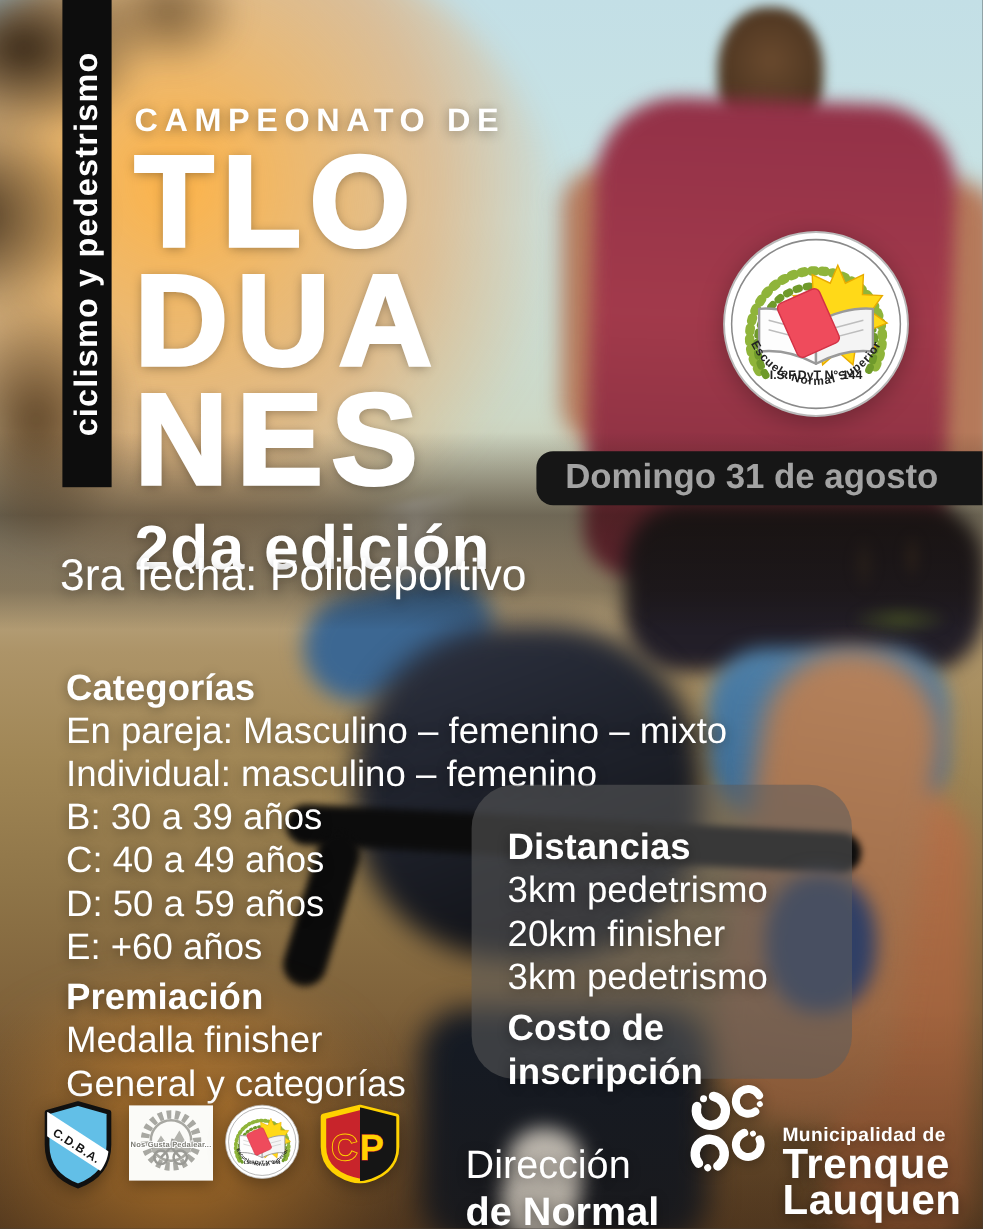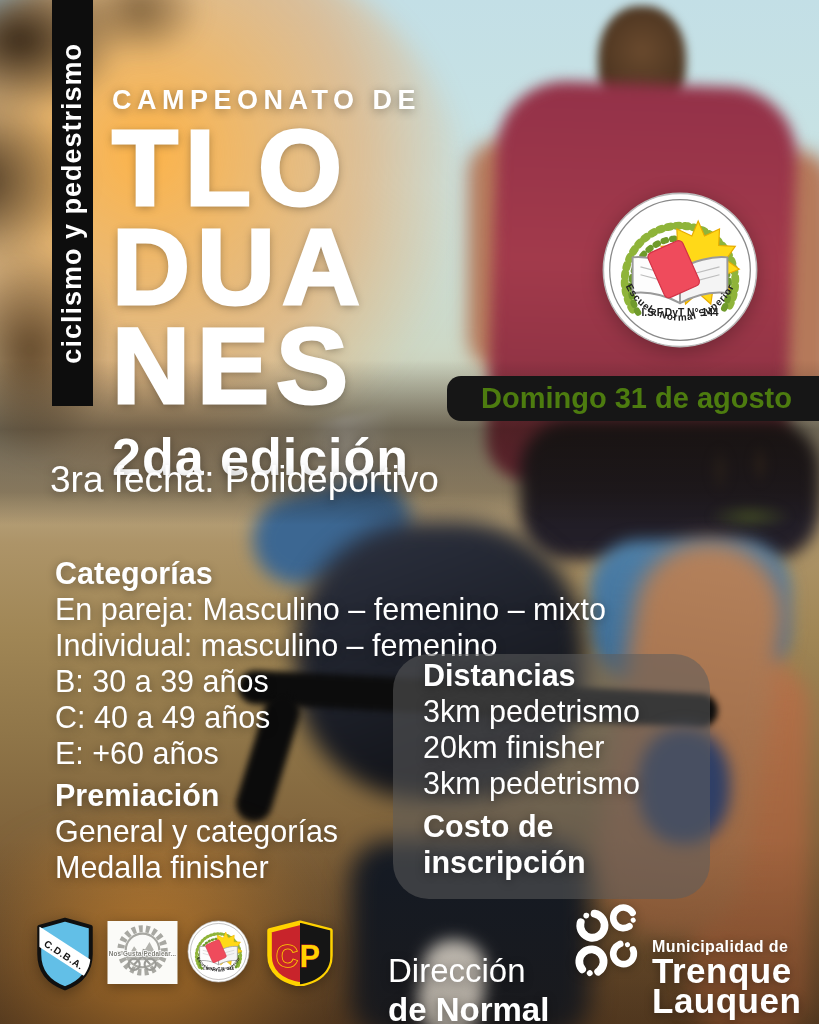--- a/index.html
+++ b/index.html
@@ -64,27 +64,27 @@
     background:linear-gradient(180deg,rgba(40,25,10,0),rgba(40,25,10,.28));}
   
   .wtxt{color:#fff;text-shadow:0 2px 10px rgba(0,0,0,.38);margin-top:35px;}
   .side-bar{left:52px;top:0;width:41px;height:406px;background:#0d0d0d;display:flex;align-items:center;justify-content:center;}
   .side-bar span{writing-mode:vertical-rl;transform:rotate(180deg);color:#fff;font-weight:bold;font-size:27px;letter-spacing:1px;white-space:nowrap;}
   .title{left:112px;top:50px;}
   .kicker{font-size:27px;font-weight:bold;letter-spacing:5.5px;}
   .bigline{font-size:108px;line-height:95px;font-weight:bold;letter-spacing:7px;-webkit-text-stroke:3px #fff;margin-top:4px;}
   .edition{font-size:52px;font-weight:bold;letter-spacing:1px;margin-top:14px;}
   .date-badge{left:447px;top:376px;right:0;height:45px;background:#161616;border-radius:14px 0 0 14px;
-    display:flex;align-items:center;padding-left:34px;color:#4d7c0f;font-size:29px;font-weight:bold;}
+    display:flex;align-items:center;padding-left:24px;color:#a3a3a3;font-size:29px;font-weight:bold;}
   .round{left:50px;top:424px;font-size:37px;font-weight:normal;}
   .info{left:55px;top:520px;font-size:30.5px;line-height:36px;}
   .info .h{font-weight:bold;}
   .info .h2{font-weight:bold;margin-top:6px;}
   .panel{left:393px;top:619px;width:317px;height:245px;border-radius:36px;background:rgba(92,92,92,.55);
-    box-sizing:border-box;padding:3px 20px 0 30px;font-size:30.5px;line-height:36px;}
+    box-sizing:border-box;padding:34px 20px 0 30px;font-size:30.5px;line-height:36px;}
   .panel .h{font-weight:bold;}
   .panel .h2{font-weight:bold;margin-top:7px;}
   .emblem{filter:drop-shadow(0 4px 10px rgba(0,0,0,.28));}
   .logo{filter:drop-shadow(0 3px 7px rgba(0,0,0,.35));}
   .direccion{left:388px;top:916px;font-size:33px;line-height:39px;}
   .direccion .l1{font-weight:normal;}
   .direccion .l2{font-weight:bold;}
   .muni-text{left:652px;top:903px;}
   .muni-small{font-size:16px;font-weight:bold;letter-spacing:.4px;}
   .muni-big{font-size:35px;font-weight:bold;line-height:30px;letter-spacing:.5px;}
@@ -158,24 +158,25 @@
   <div class="abs date-badge">Domingo 31 de agosto</div>
 
   <div class="abs round wtxt">3ra fecha: Polideportivo</div>
 
   <div class="abs info wtxt">
     <div class="h">Categorías</div>
     <div>En pareja: Masculino – femenino – mixto</div>
     <div>Individual: masculino – femenino</div>
     <div>B: 30 a 39 años</div>
     <div>C: 40 a 49 años</div>
+    <div>D: 50 a 59 años</div>
     <div>E: +60 años</div>
     <div class="h2">Premiación</div>
+    <div>Medalla finisher</div>
     <div>General y categorías</div>
-    <div>Medalla finisher</div>
   </div>
 
   <div class="abs panel wtxt">
     <div class="h">Distancias</div>
     <div>3km pedetrismo</div>
     <div>20km finisher</div>
     <div>3km pedetrismo</div>
     <div class="h2">Costo de inscripción</div>
   </div>
 

